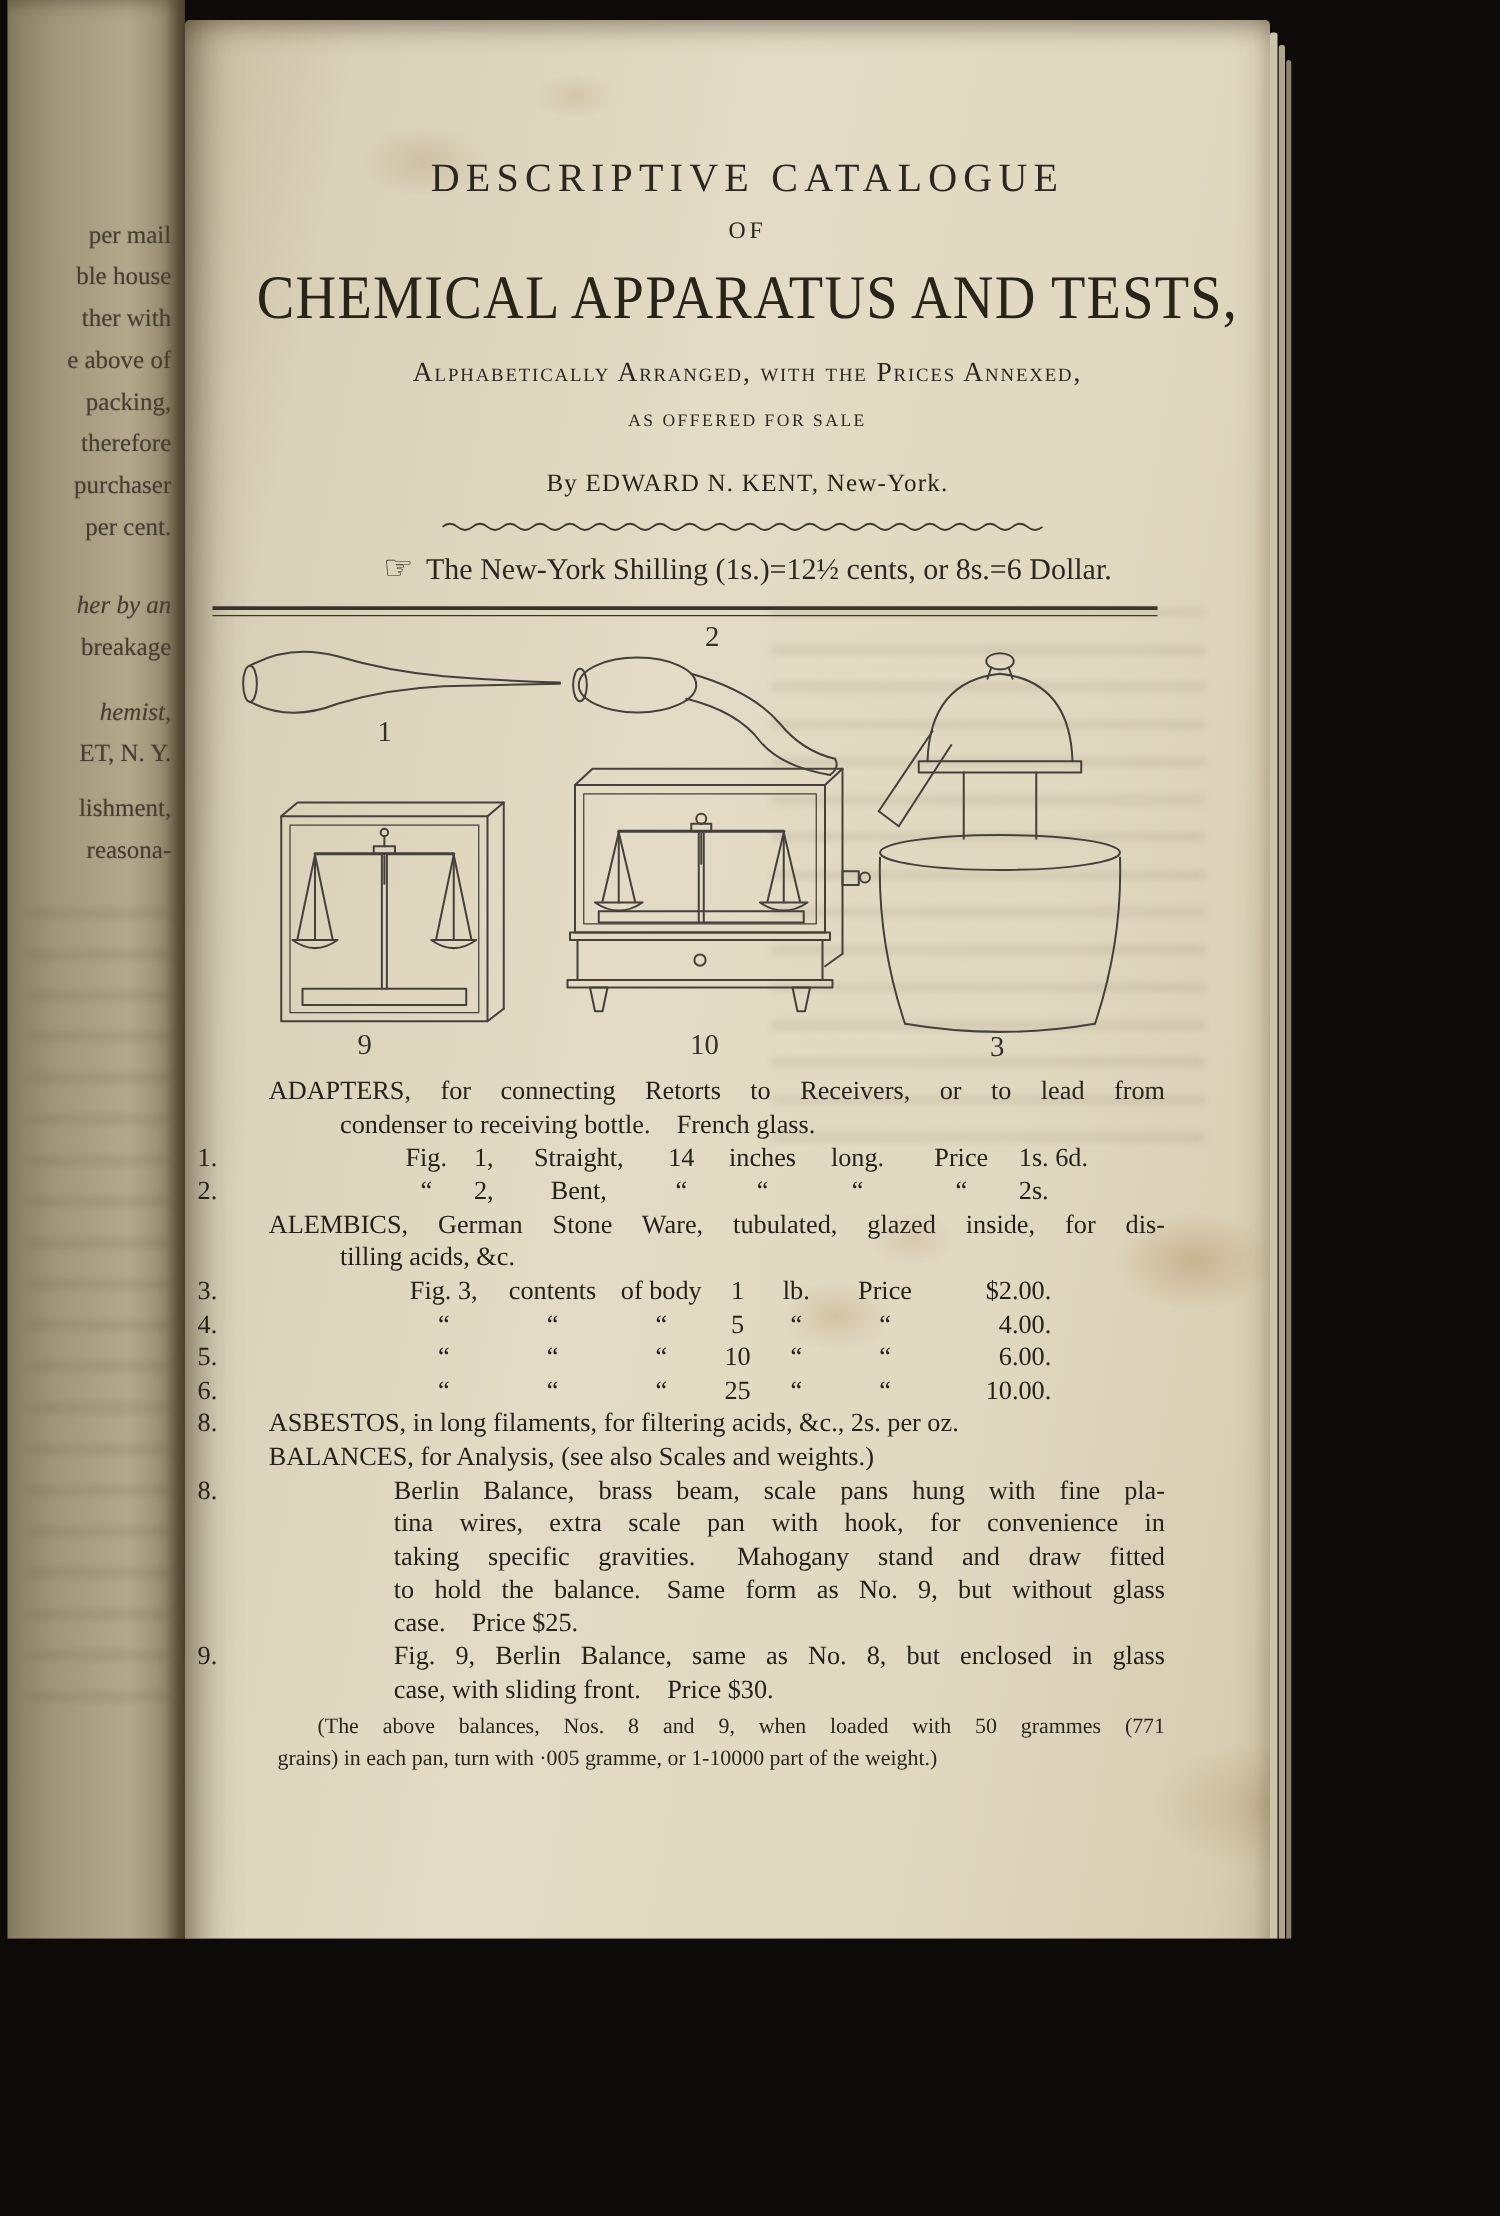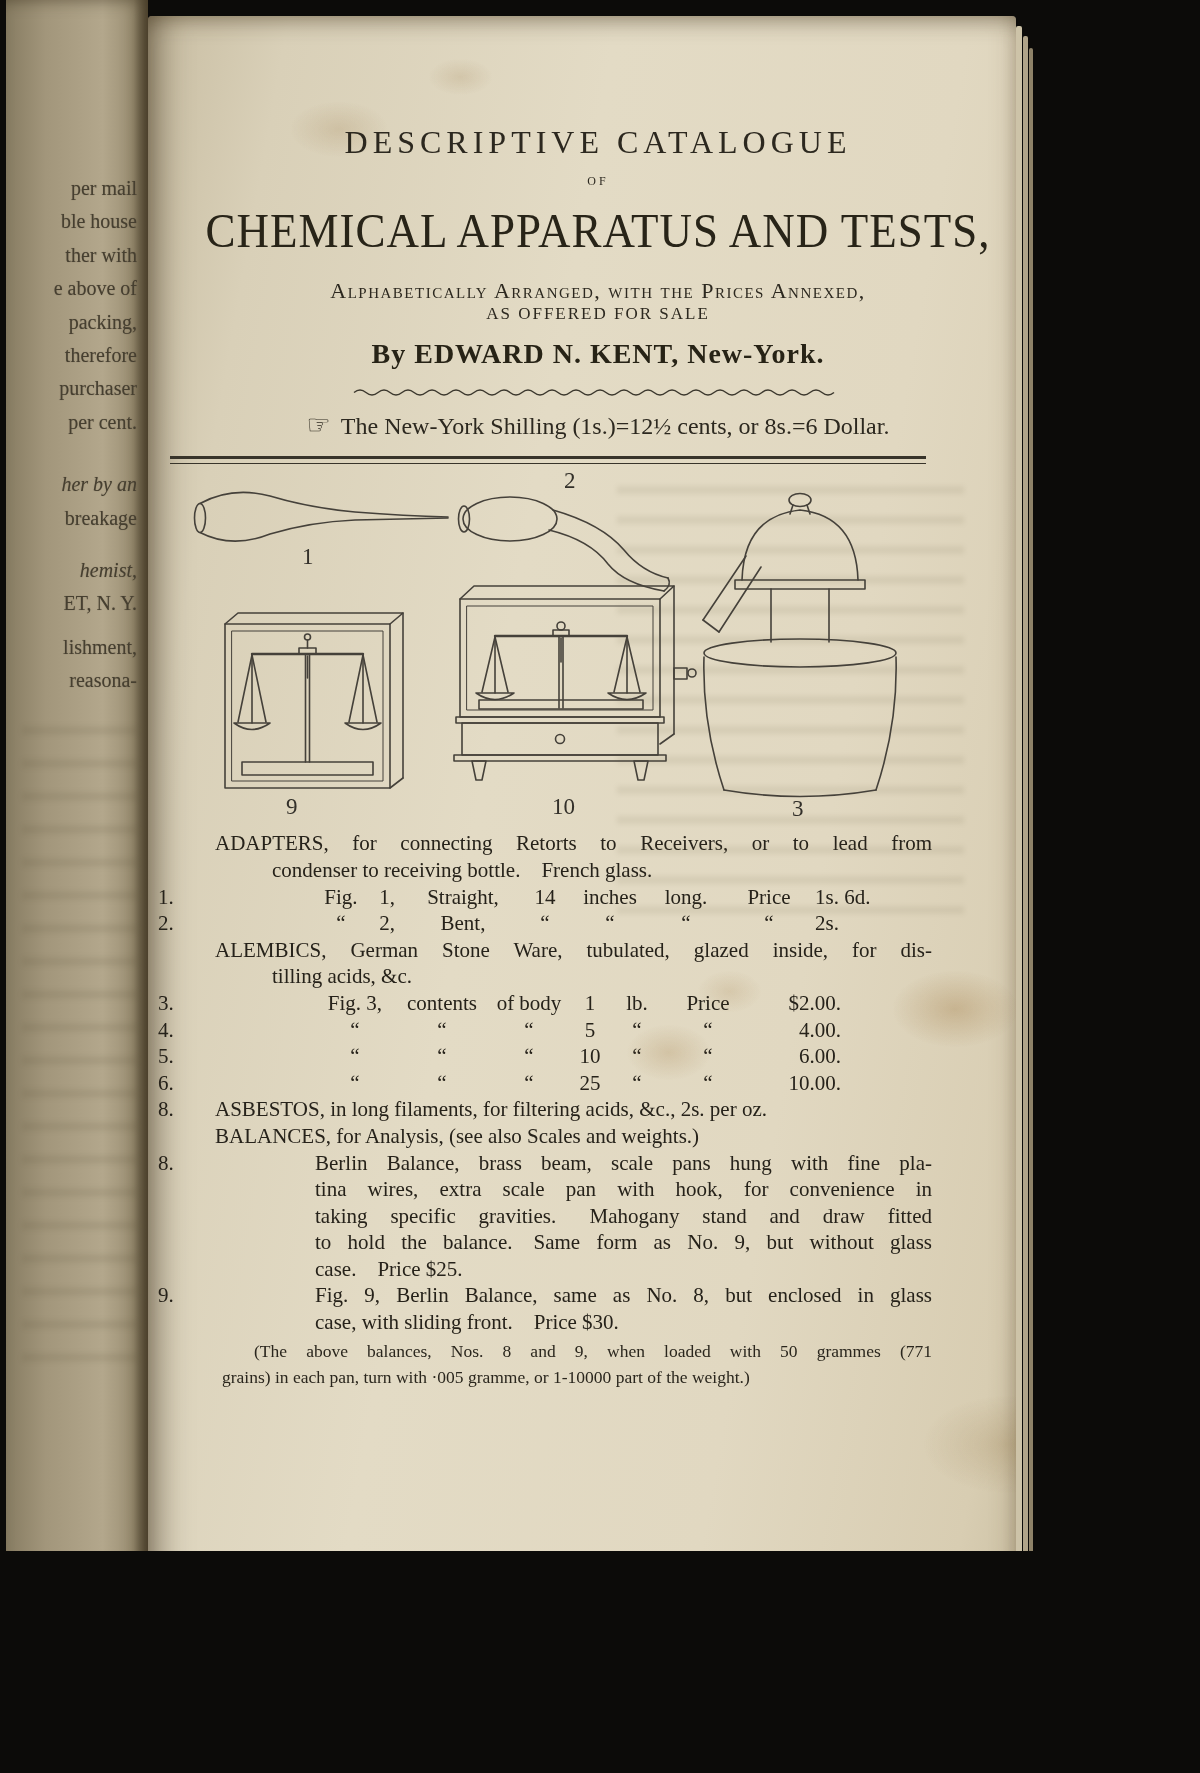--- a/index.html
+++ b/index.html
@@ -45,25 +45,25 @@
       radial-gradient(120px 70px at 99% 82%, rgba(130,95,40,.18),  rgba(130,95,40,0) 70%),
       radial-gradient(100px 60px at 2% 97%,  rgba(120,90,40,.22),  rgba(120,90,40,0) 70%);
   }
   .show-through { position:absolute; left:54%; top:27%; width:40%; height:25%; opacity:.35; filter:blur(2.4px); pointer-events:none;
     background:repeating-linear-gradient(to bottom, rgba(110,100,72,.30) 0 8px, rgba(0,0,0,0) 8px 30px);
   }
 
   
   .header { position:relative; text-align:center; padding-left:38px; padding-right:6px; color:#2c281f; }
   .t1 { padding-top:108px; font-size:32px; letter-spacing:5px; }
-  .t-of { margin-top:13px; font-size:12px; letter-spacing:3px; }
+  .t-of { margin-top:13px; font-size:19px; letter-spacing:3px; }
   .t2 { margin-top:17px; font-size:45px; letter-spacing:1px; line-height:1.12; transform:scaleY(1.1); color:#282418; }
   .t3 { margin-top:22px; font-size:22px; font-variant:small-caps; letter-spacing:1.5px; }
-  .t4 { font-size:17px; letter-spacing:2px; }
-  .t5 { margin-top:14px; font-size:28px; font-weight:700; letter-spacing:1px; color:#272316; }
+  .t4 { margin-top:19px; font-size:14px; letter-spacing:2px; }
+  .t5 { margin-top:30px; font-size:20px; font-weight:400; letter-spacing:1px; color:#272316; }
   .wavy { margin-top:18px; line-height:0; }
   .shilling { margin-top:12px; font-size:24px; white-space:nowrap; }
   .hand { font-size:27px; margin-right:10px; }
   .rule-double { margin:15px 90px 0 22px; height:8px;
     border-top:3.5px solid #38342a; border-bottom:1.4px solid #38342a; }
 
   
   .figures { position:relative; margin:8px 0 0 22px; width:740px; height:352px; }
   .figures svg { position:absolute; left:0; top:0; }
   .figlabel { position:absolute; font-size:23px; color:#33302a; }

